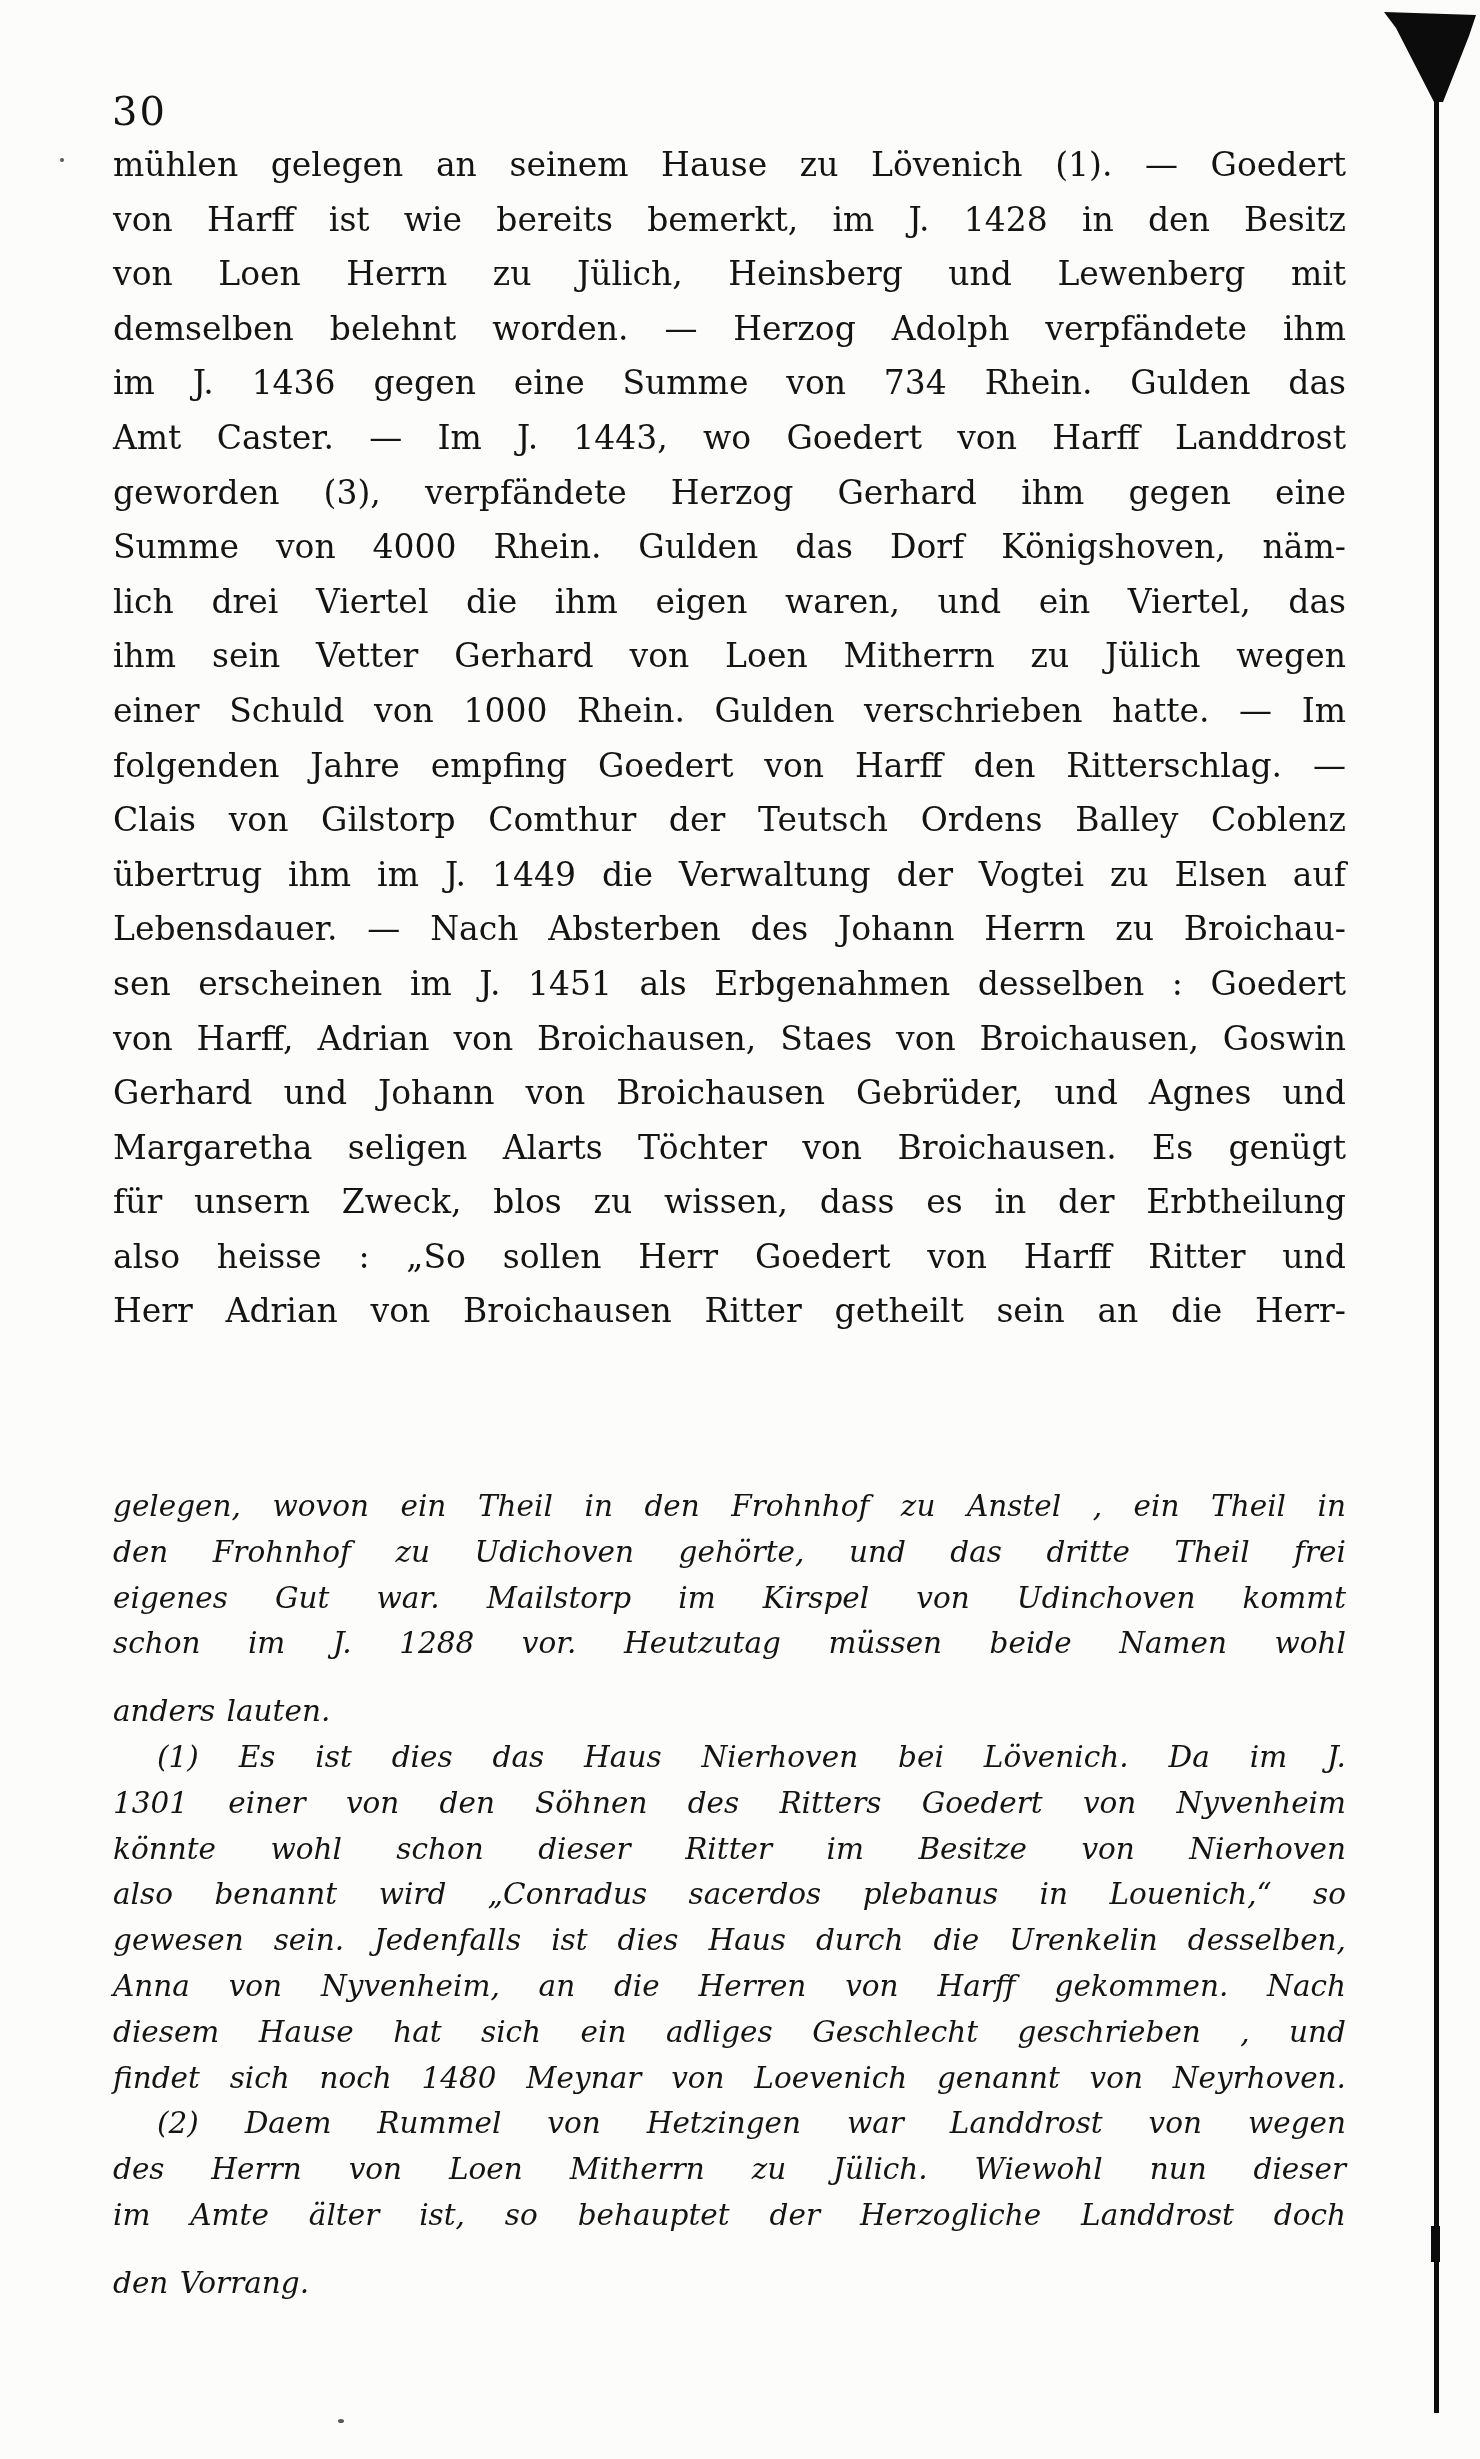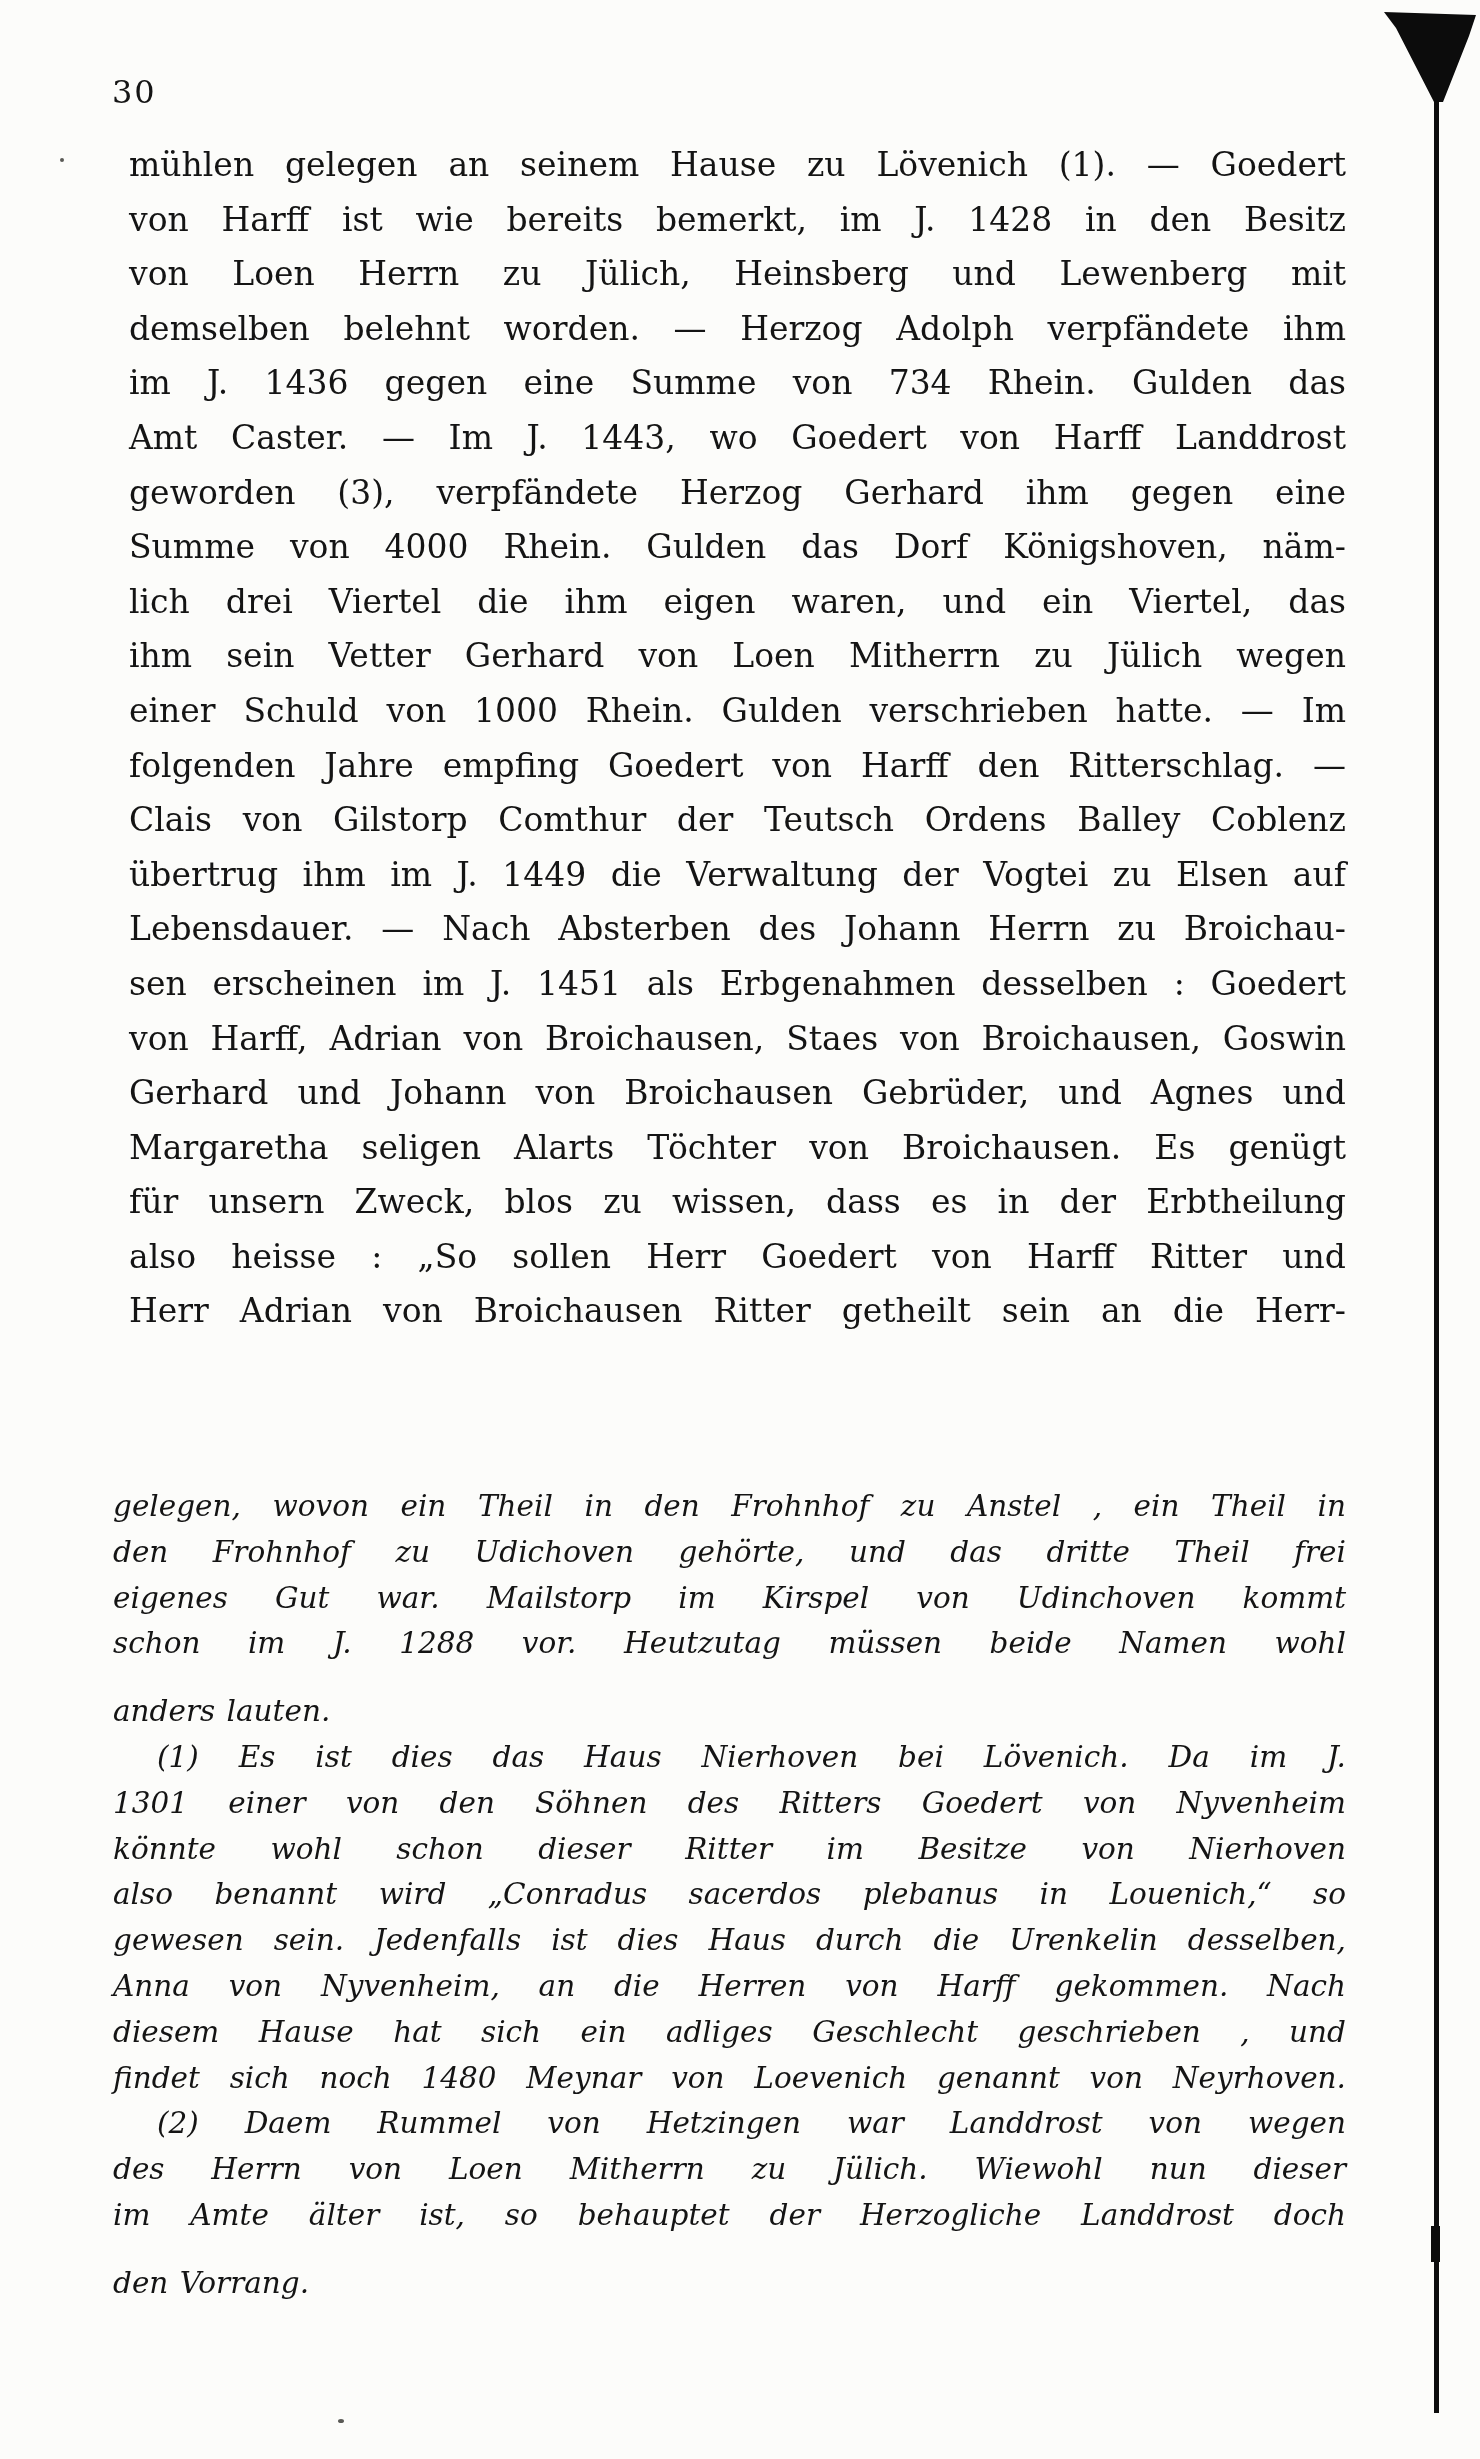--- a/index.html
+++ b/index.html
@@ -12,37 +12,36 @@
     width: 1480px;
     height: 2459px;
     background: #fcfcfa;
     overflow: hidden;
     font-family: "DejaVu Serif", "Liberation Serif", serif;
     color: #141414;
   }
   .page-number {
     position: absolute;
     left: 112px;
-    top: 73px;
-    font-size: 32px;
+    top: 88px;
+    font-size: 40px;
     letter-spacing: 2px;
   }
   .body-text {
     position: absolute;
     left: 113px;
     top: 138px;
     width: 1233px;
   }
   .line {
     font-size: 33px;
     line-height: 54.6px;
     text-align: justify;
     text-align-last: justify;
     word-spacing: 2px;
-    margin-left: 16px;
   }
   .footnote-block {
     position: absolute;
     left: 113px;
     top: 1484px;
     width: 1233px;
     font-style: italic;
   }
   .fline {
     font-size: 29.5px;

